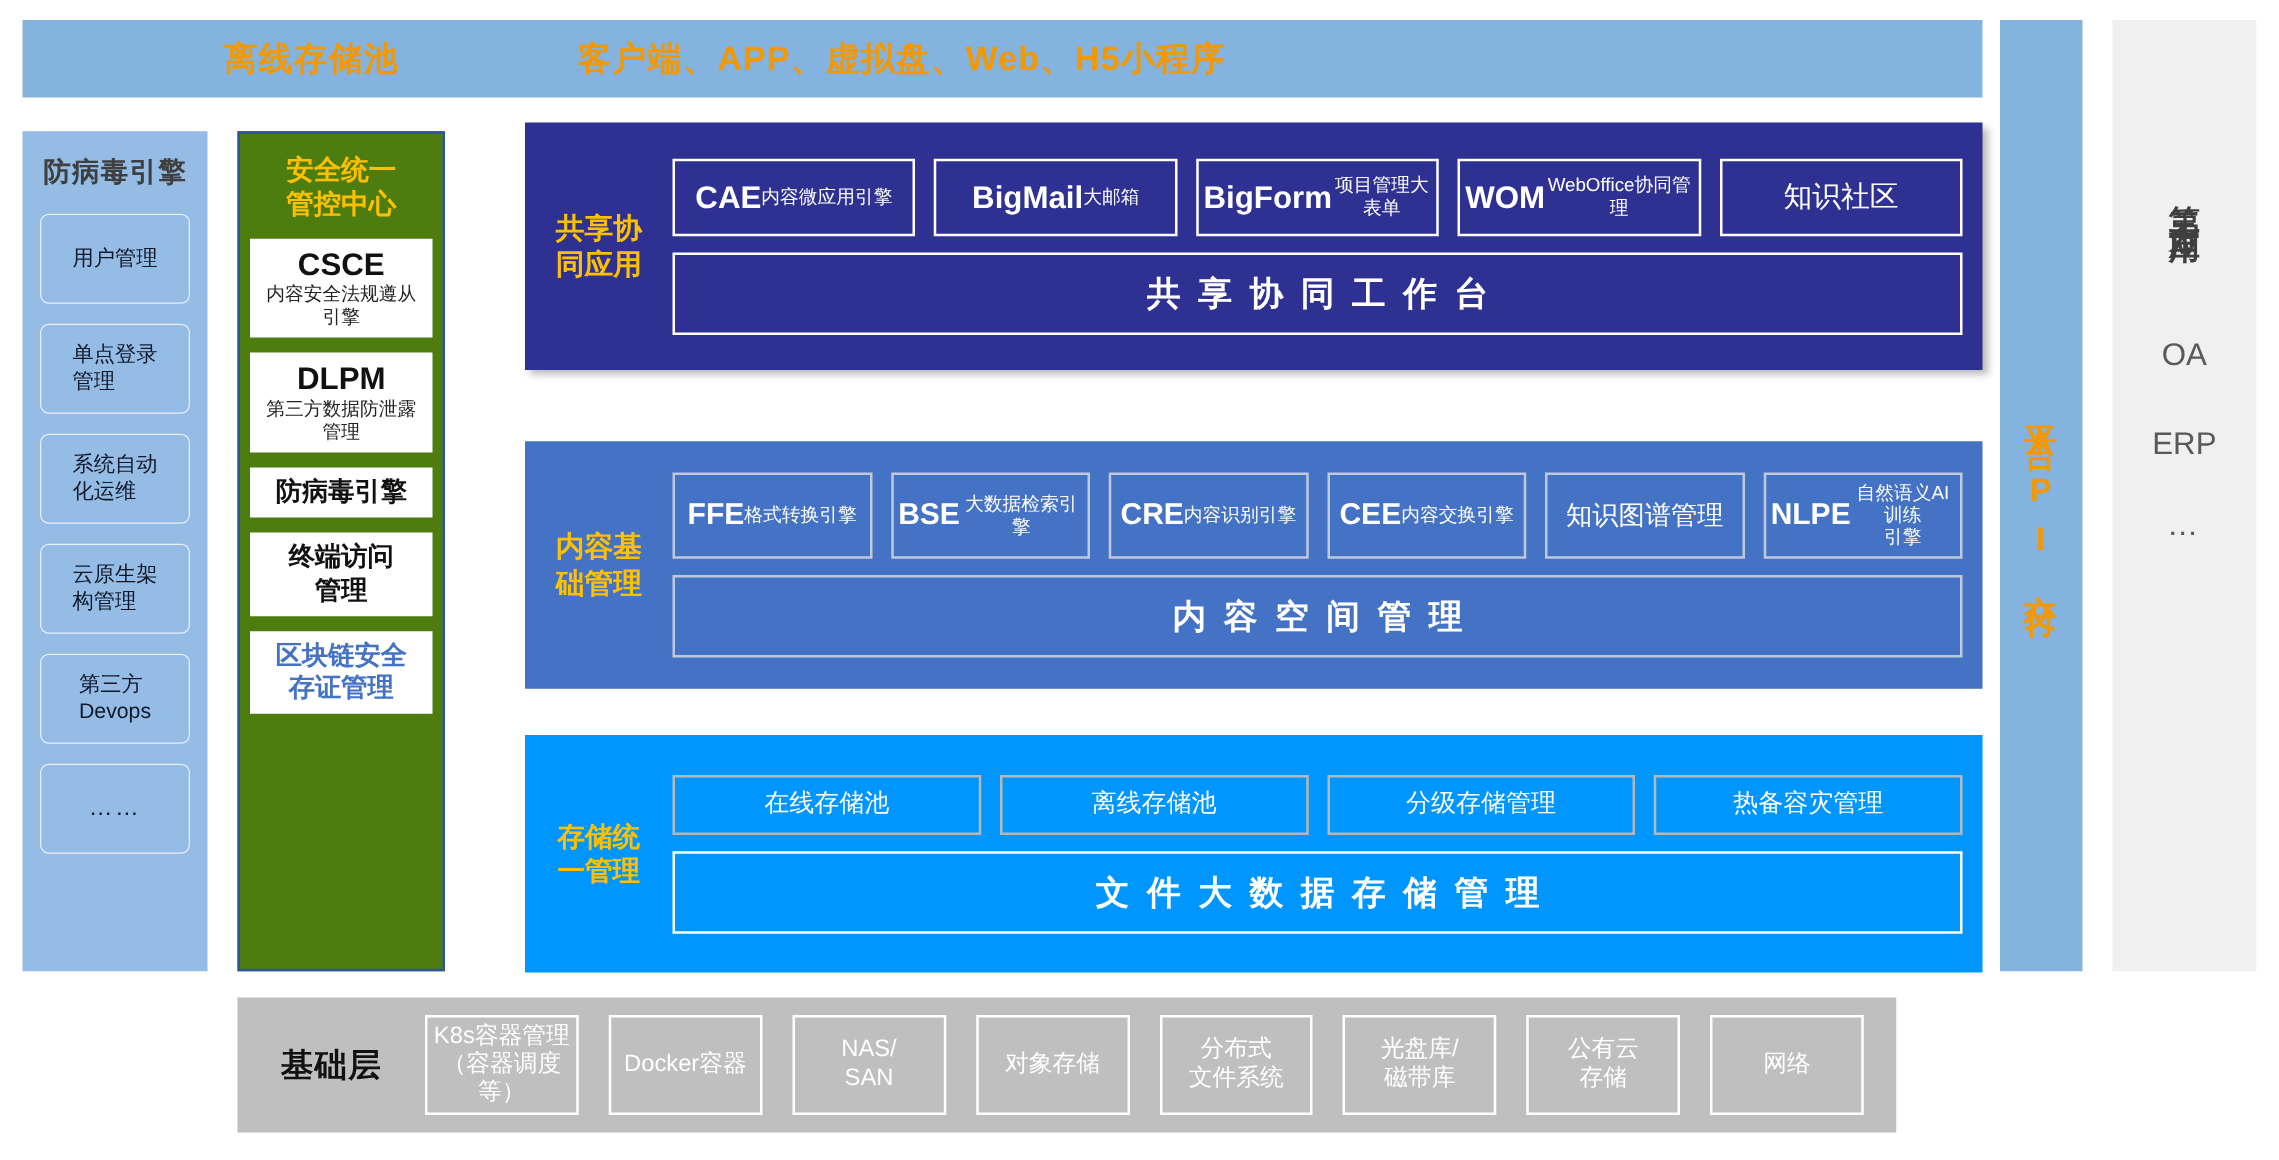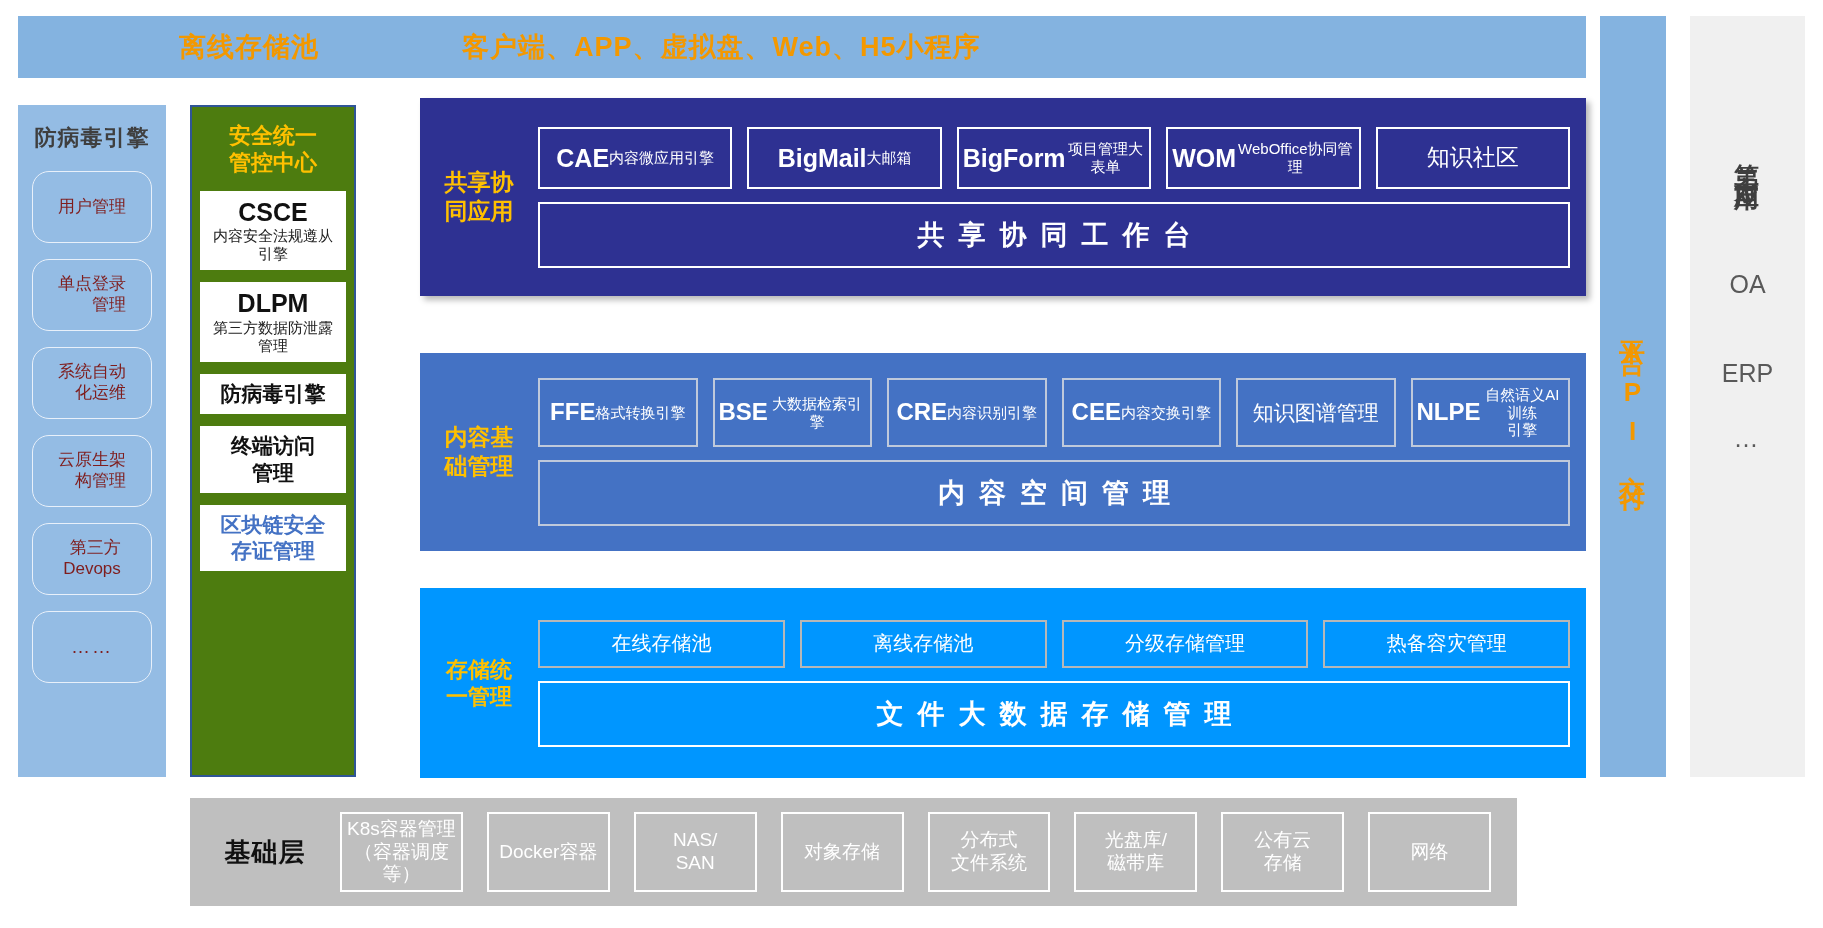--- a/index.html
+++ b/index.html
@@ -36,23 +36,23 @@
     left:18px;top:105px;width:148px;height:672px;
     background:#94BCE4;
     padding-top:18px;
   }
   #sys-col .col-title{
     color:#3F3F3F;font-weight:bold;font-size:22px;text-align:center;
     margin-bottom:18px;letter-spacing:1px;
   }
   #sys-col .pill{
     margin:0 auto 16px auto;width:118px;height:70px;
-    border:1.6px solid #E8F0FA;border-radius:17px;
-    color:#7f1d1d;font-size:17px;
-    display:flex;align-items:center;justify-content:center;text-align:right;
+    border:1.6px solid #E8F0FA;border-radius:7px;
+    color:#0f172a;font-size:17px;
+    display:flex;align-items:center;justify-content:center;text-align:left;
     line-height:1.22;
   }
   #sys-col .pill.dots{font-size:19px;letter-spacing:2px;}
 
   
   #sec-col{
     left:190px;top:105px;width:166px;height:672px;
     background:#4d7c0f;border:2.5px solid #2F5597;
     padding-top:16px;
   }
@@ -138,21 +138,21 @@
   #third-col{
     left:1690px;top:16px;width:115px;height:761px;
     background:#F0F0F0;
     display:flex;flex-direction:column;align-items:center;
   }
   #third-col .t{
     margin-top:128px;color:#3F3F3F;font-weight:bold;font-size:25px;
     writing-mode:vertical-rl;text-orientation:upright;letter-spacing:6px;
     white-space:nowrap;
   }
-  #third-col .item{margin-top:60px;color:#595959;font-size:25px;}
+  #third-col .item{margin-top:42px;color:#595959;font-size:25px;}
   #third-col .item.first{margin-top:96px;}
   #third-col .item.dots{font-size:25px;letter-spacing:3px;margin-top:36px;}
 
   
   #infra{
     left:190px;top:798px;width:1327px;height:108px;
     background:#BFBFBF;
     display:flex;align-items:center;
   }
   #infra .lab{

